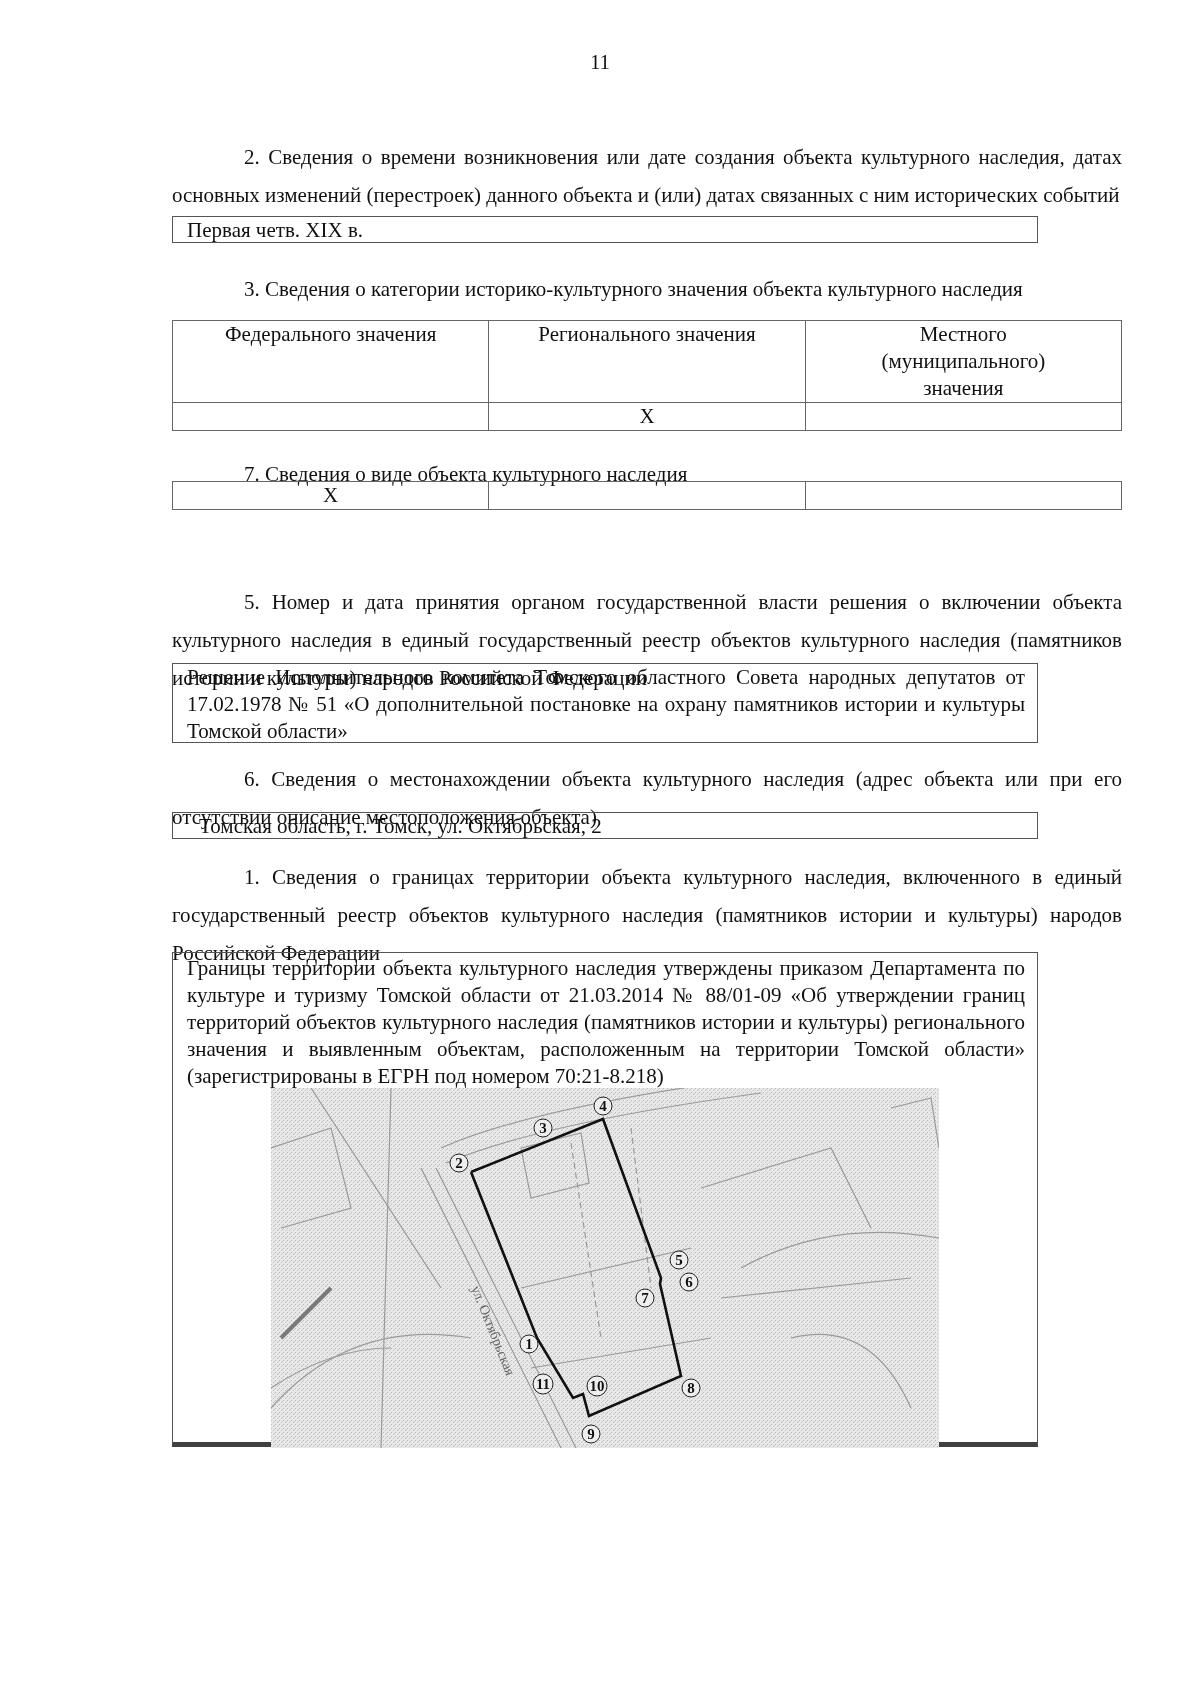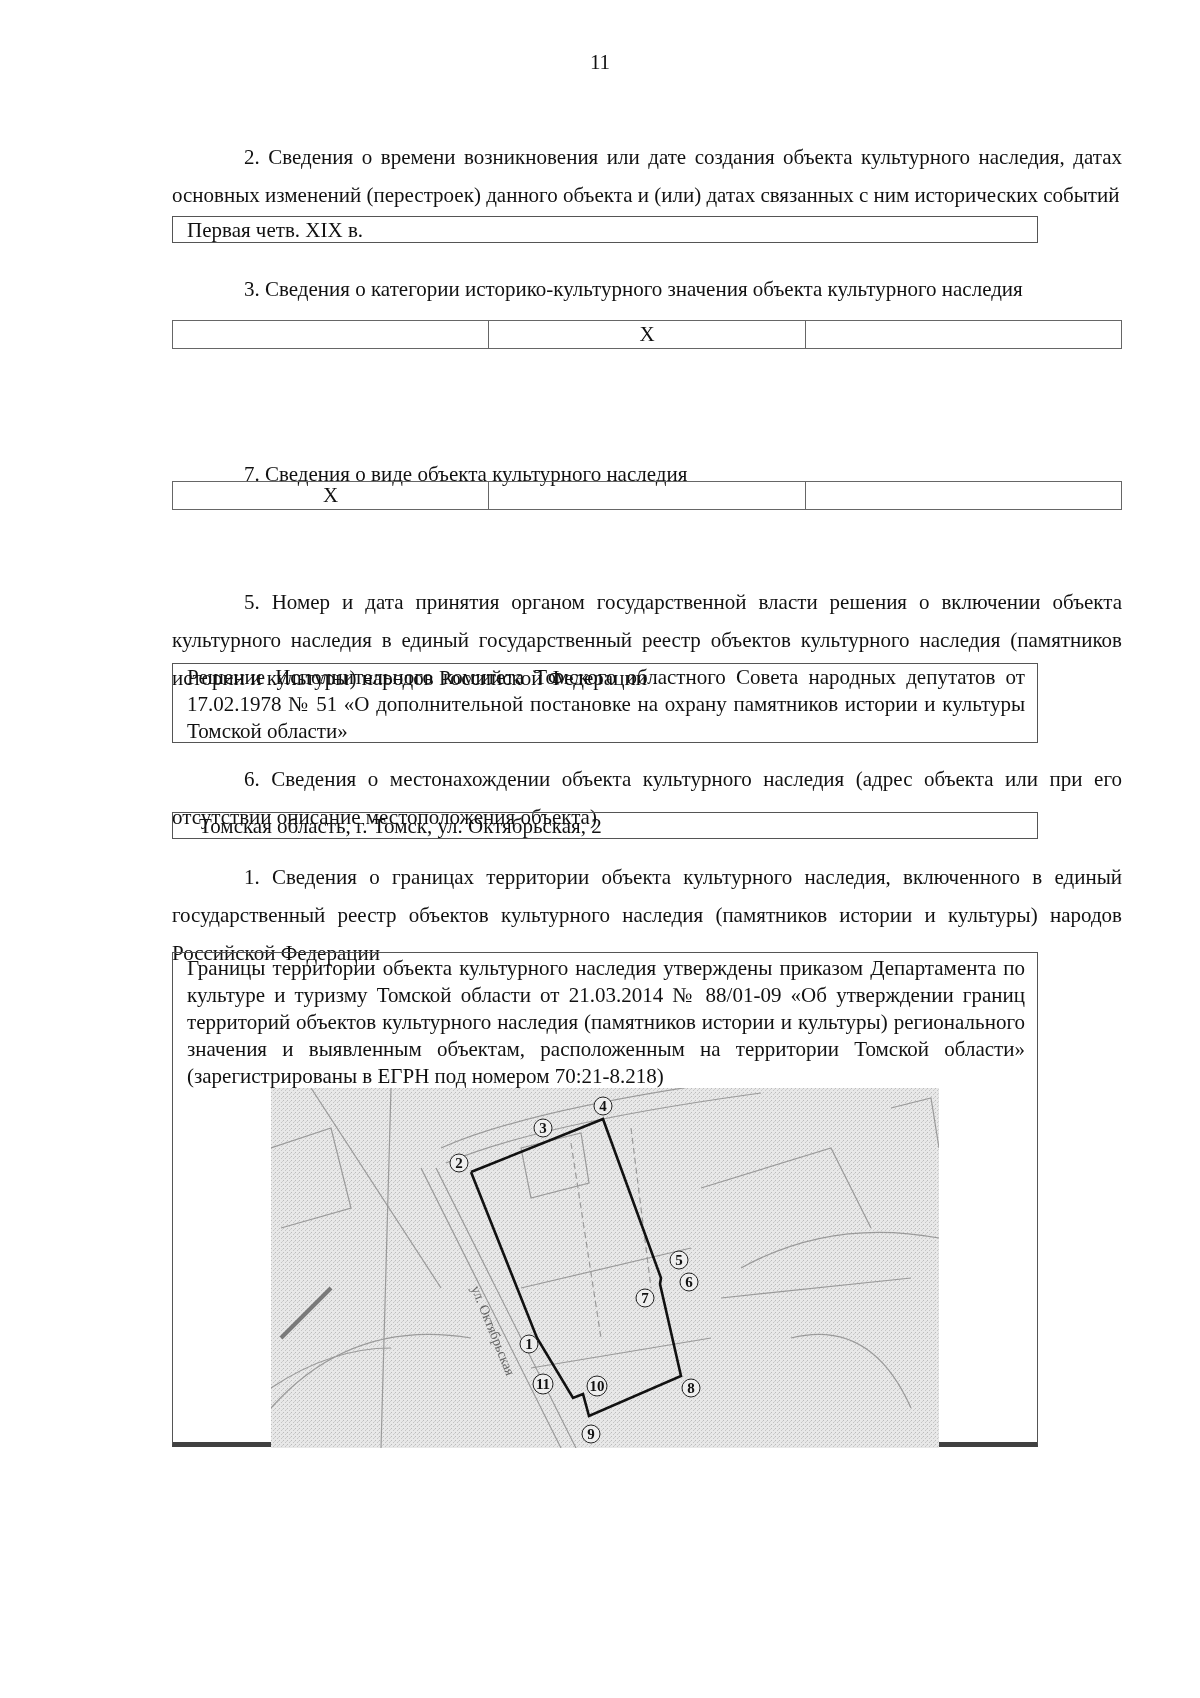--- a/index.html
+++ b/index.html
@@ -24,20 +24,25 @@
 </div>
 <div class="box" style="top:216px; height:27px;">
   <div class="inner">Первая четв. XIX в.</div>
 </div>
 
 <div class="para" style="top:270px;">
   <span class="indent"></span><span>3. Сведения о категории историко-культурного значения объекта культурного наследия</span>
 </div>
 <table class="grid" style="top:320px;">
   <tbody>
+      <tr style="height:79px;">
+    <td>Федерального значения</td>
+    <td>Регионального значения</td>
+    <td style="padding:0 40px;">Местного (муниципального) значения</td>
+  </tr>
   <tr style="height:26px;">
     <td></td>
     <td>X</td>
     <td></td>
   </tr>
 </tbody>
   </table>
 
 <div class="para" style="top:455px;">
   <span class="indent"></span><span>7. Сведения о виде объекта культурного наследия</span>

